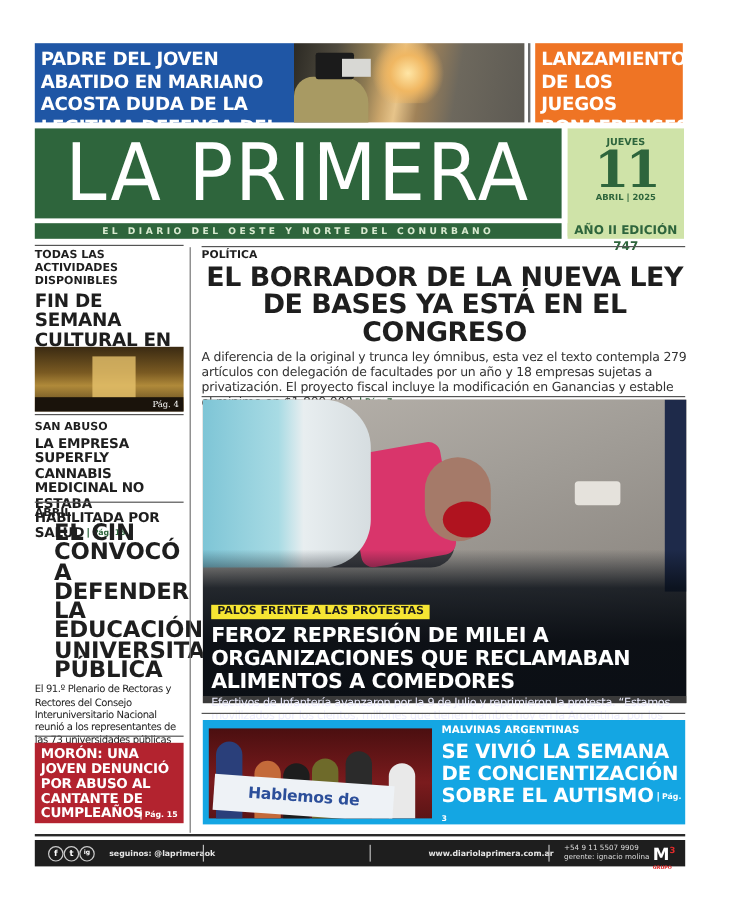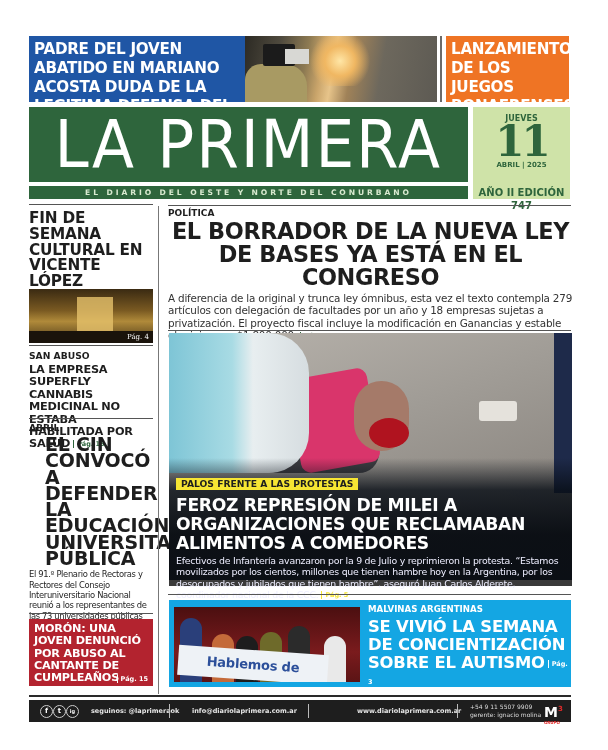--- a/index.html
+++ b/index.html
@@ -64,21 +64,21 @@
   #m-photo .ground{position:absolute;left:0;top:0;width:403px;height:253px;background:linear-gradient(160deg,#b9b4ad 0%,#a09c96 40%,#8f8a84 70%,#6d6862 100%);}
   #m-photo .arm{position:absolute;left:0;top:0;width:140px;height:140px;background:linear-gradient(90deg,#7ec5d6 0%,#a8dbe4 45%,#e8eef0 60%,#d6dde0 100%);border-radius:0 40px 40px 0;}
   #m-photo .shirt{position:absolute;left:125px;top:40px;width:80px;height:95px;background:#d9356b;transform:rotate(-10deg);border-radius:10px;}
   #m-photo .head{position:absolute;left:185px;top:48px;width:55px;height:70px;background:#a57a69;border-radius:30px;}
   #m-photo .blood{position:absolute;left:200px;top:85px;width:40px;height:30px;background:#b0131f;border-radius:50%;}
   #m-photo .hood{position:absolute;left:90px;top:80px;width:120px;height:60px;background:#3e3e42;border-radius:20px;}
   #m-photo .rock{position:absolute;left:310px;top:68px;width:38px;height:20px;background:#e5e2dc;border-radius:3px;}
   #m-photo .leg{position:absolute;left:385px;top:0;width:18px;height:160px;background:#1e2a4a;}
   #m-photo .shade{position:absolute;left:0;top:125px;width:403px;height:128px;background:linear-gradient(180deg,rgba(10,18,28,0) 0%,rgba(8,14,22,.82) 25%,rgba(6,10,16,.95) 60%,#0b0f15 100%);}
   #m-photo .foot{position:absolute;left:0;bottom:0;width:403px;height:6px;background:#3a3a3a;}
-  #m-cap{left:176px;top:472px;width:392px;color:#fff;}
+  #m-cap{left:176px;top:497px;width:392px;color:#fff;}
   #m-cap .tag{display:inline-block;background:#f6e533;color:#1e1e1e;font-weight:bold;font-size:9.2px;line-height:12px;padding:0 5px;}
   #m-cap .hl{font-weight:bold;font-size:17.2px;line-height:19px;margin-top:5px;letter-spacing:-0.35px;}
   #m-cap .body{font-size:9.4px;line-height:11.3px;margin-top:2px;letter-spacing:-0.25px;color:#eef;}
   #m-cap .pag{color:#f6e533;}
   #m-rule-3{left:168px;top:594px;width:403px;}
 
   #m-blue{left:169px;top:600px;width:402px;height:87px;background:#14a6e3;color:#fff;}
   #m-blue-photo{left:174px;top:607px;width:186px;height:75px;background:linear-gradient(180deg,#4b0f10 0%,#7a1b1d 60%,#5b1415 100%);overflow:hidden;}
   #m-blue-photo .p{position:absolute;bottom:0;width:22px;border-radius:11px 11px 0 0;}
   #m-blue-photo .banner{position:absolute;left:4px;top:43px;width:150px;height:30px;background:#eef2f6;transform:rotate(4deg);color:#2c4f9a;font-weight:bold;font-size:13px;line-height:30px;text-align:center;letter-spacing:-0.2px;}
@@ -120,20 +120,21 @@
 <div class="abs" id="tagline">EL DIARIO DEL OESTE Y NORTE DEL CONURBANO</div>
 <div class="abs" id="datebox">
   <div class="day">JUEVES</div>
   <div class="num">11</div>
   <div class="my"><span>ABRIL</span> | <span>2025</span></div>
 </div>
 <div class="abs" id="edition">AÑO II EDICIÓN 747</div>
 
 <div class="abs rule" style="left:29px;top:204px;width:124px;"></div>
 <div class="abs" id="l1">
+  <div class="kicker">TODAS LAS ACTIVIDADES DISPONIBLES</div>
   <div class="lhead">FIN DE SEMANA CULTURAL EN VICENTE LÓPEZ</div>
 </div>
 <div class="abs" id="l1-photo">
   <div class="door"></div>
   <div class="crowd"></div>
   <span class="pg">Pág. 4</span>
 </div>
 <div class="abs rule" id="r1"></div>
 <div class="abs" id="l2">
   <div class="kicker">SAN ABUSO</div>
@@ -195,21 +196,20 @@
   <div class="hl"><span>SE VIVIÓ LA SEMANA DE CONCIENTIZACIÓN SOBRE EL AUTISMO</span><span class="pag">Pág. 3</span></div>
 </div>
 
 <div class="abs" id="f-rule"></div>
 <div class="abs" id="footer">
   <span class="soc" style="left:11px;">f</span>
   <span class="soc" style="left:24px;">t</span>
   <span class="soc" style="left:37px;font-size:5px;">ig</span>
   <span class="fi" style="left:62px;">seguinos: @laprimeraok</span>
   <span class="sep" style="left:140px;"></span>
-  <span class="fi" style="left:163px;">info@diariolaprimera.com.ar</span>
   <span class="sep" style="left:279px;"></span>
   <span class="fi" style="left:328px;">www.diariolaprimera.com.ar</span>
   <span class="sep" style="left:428px;"></span>
   <div id="f-contact">
     <div>+54 9 11 5507 9909</div>
     <div>gerente: ignacio molina</div>
   </div>
   <div id="f-logo"><span>M</span><sup>3</sup><span class="g">GRUPO</span></div>
 </div>
 

